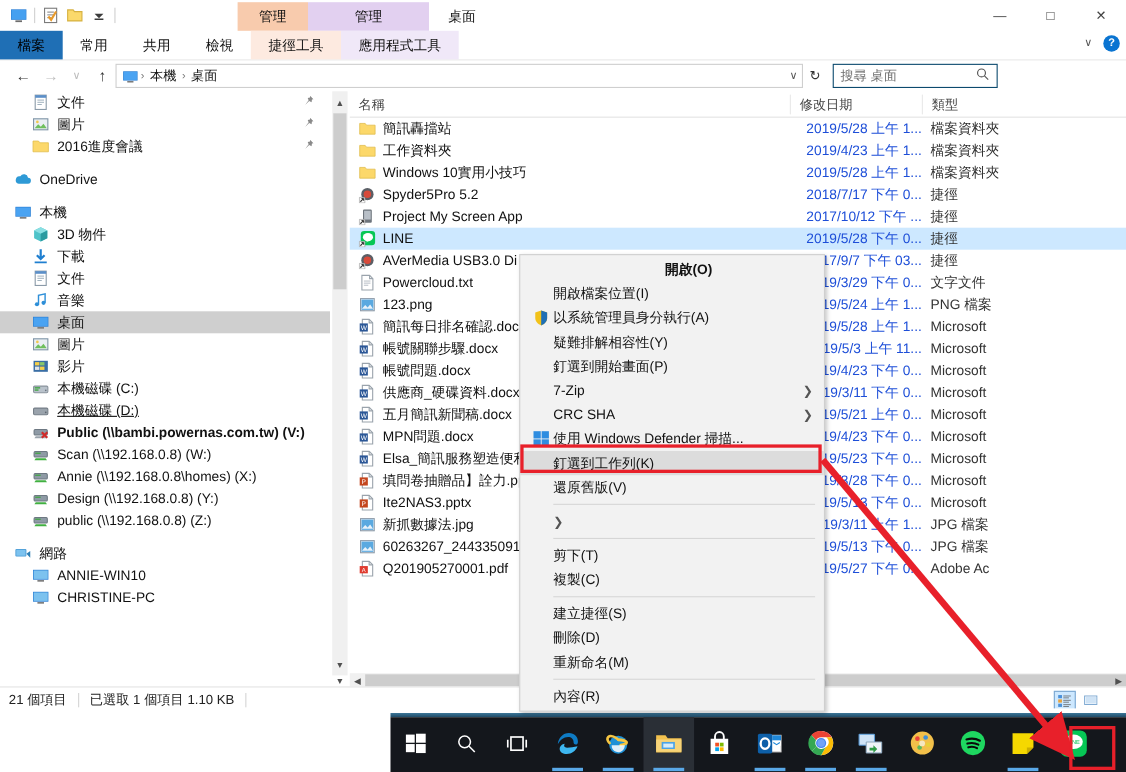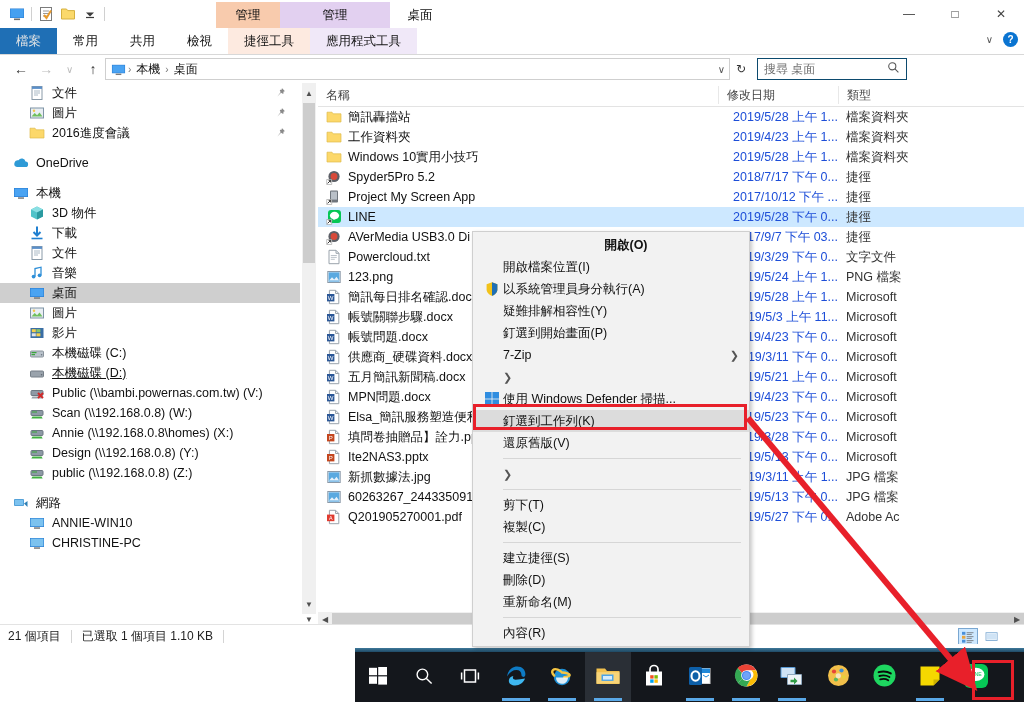--- a/index.html
+++ b/index.html
@@ -24,21 +24,21 @@
   .qat-ic { width:22px; height:22px; display:flex; align-items:center; justify-content:center; }
   .qat-sep { width:1px; height:14px; background:#d0d0d0; margin:0 3px; }
   .wincontrols { position:absolute; right:0; top:0; display:flex; }
   .wc { width:46px; height:28px; display:flex; align-items:center; justify-content:center;
         font-size:12px; color:#444; }
 
   
   .ribbon { position:relative; height:26px; background:#fff; }
   .rb-tabs { position:absolute; left:0; top:0; display:flex; height:26px; }
   .rb-tab { padding:0 16px; height:26px; line-height:26px; font-size:12.5px; color:#111; }
-  .rb-tab.file { background:#1f6fb5; color:#e5e5e5; font-weight:normal; }
+  .rb-tab.file { background:#1f6fb5; color:#000000; font-weight:normal; }
   .rb-ctx-head { position:absolute; top:-26px; height:26px; line-height:26px;
                  text-align:center; font-size:12.5px; color:#111; }
   .rb-right { position:absolute; right:6px; top:4px; display:flex; align-items:center; gap:10px; }
   .chev { color:#555; font-size:10px; }
   .helpbtn { width:15px; height:15px; border-radius:50%; background:#0a74d1; color:#fff;
              font-size:10px; font-weight:bold; display:flex; align-items:center; justify-content:center; }
   .ribbon-underline { height:1px; background:#d8d8d8; width:100%; }
 
   
   .addrrow { position:relative; height:28px; background:#fff; padding-top:3px; }
@@ -387,21 +387,21 @@
         </div>
         <div class="nav-item" style="padding-left: 28px; text-decoration: underline;">
           <span class="nav-ico">
             <svg width="16" height="16" viewBox="0 0 16 16">
               <rect x="1.5" y="6" width="13" height="6" rx="1" fill="#9aa3ac" stroke="#767f88"></rect>
               <circle cx="12.6" cy="9.8" r=".8" fill="#5e666f"></circle>
             </svg>
           </span>
           <span>本機磁碟 (D:)</span>
         </div>
-        <div class="nav-item" style="padding-left: 28px;">
+        <div class="nav-item" style="padding-left: 28px; font-weight: bold;">
           <span class="nav-ico">
             <svg width="16" height="16" viewBox="0 0 16 16">
               <rect x="2" y="5.5" width="12" height="5" rx="1" fill="#8e9aa5" stroke="#6d7882"></rect>
               <path d="M3.5 11.5h9l1.2 2h-11.4z" fill="#9aa3ac"></path>
               <path d="M9 8l5 5M14 8l-5 5" stroke="#d12a2a" stroke-width="2"></path>
             </svg>
           </span>
           <span>Public (\\bambi.powernas.com.tw) (V:)</span>
         </div>
         <div class="nav-item" style="padding-left: 28px;">
@@ -854,20 +854,21 @@
       <span class="ctxico"></span>
       <span class="ctxlabel">釘選到開始畫面(P)</span>
     </div>
     <div class="ctxitem">
       <span class="ctxico"></span>
       <span class="ctxlabel">7-Zip</span>
       <span class="ctxarrow">❯</span>
     </div>
     <div class="ctxitem">
       <span class="ctxico"></span>
+      <span class="ctxlabel">CRC SHA</span>
       <span class="ctxarrow">❯</span>
     </div>
     <div class="ctxitem">
       <span class="ctxico">
         <svg width="16" height="16" viewBox="0 0 16 16">
           <rect x="1" y="1" width="6.6" height="6.6" fill="#2f8de0"></rect>
           <rect x="8.4" y="1" width="6.6" height="6.6" fill="#2f8de0"></rect>
           <rect x="1" y="8.4" width="6.6" height="6.6" fill="#2f8de0"></rect>
           <rect x="8.4" y="8.4" width="6.6" height="6.6" fill="#2f8de0"></rect>
         </svg>

